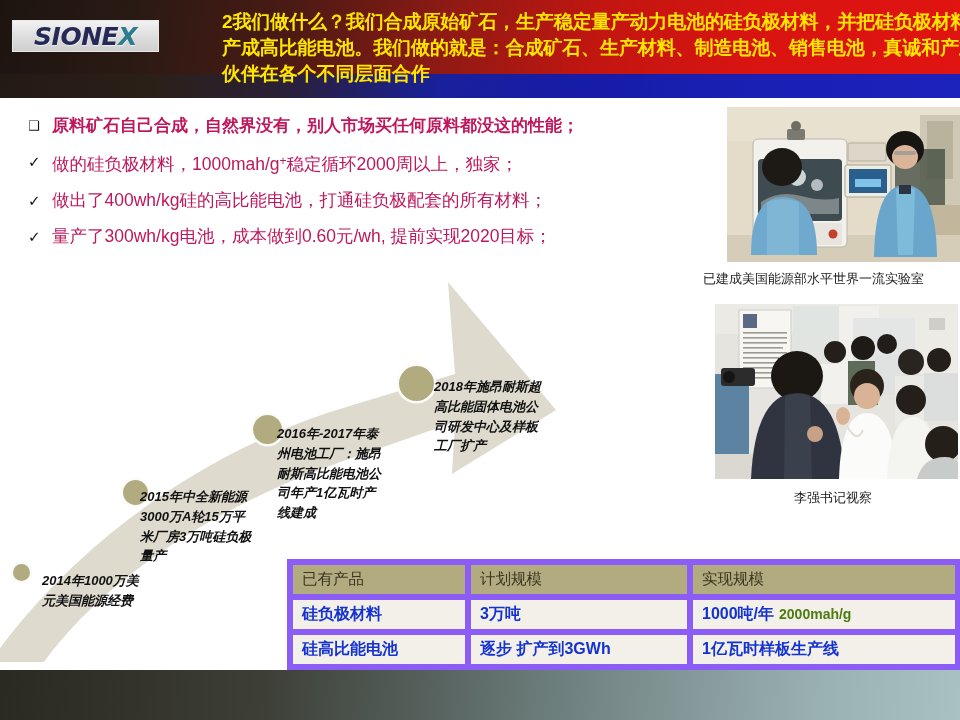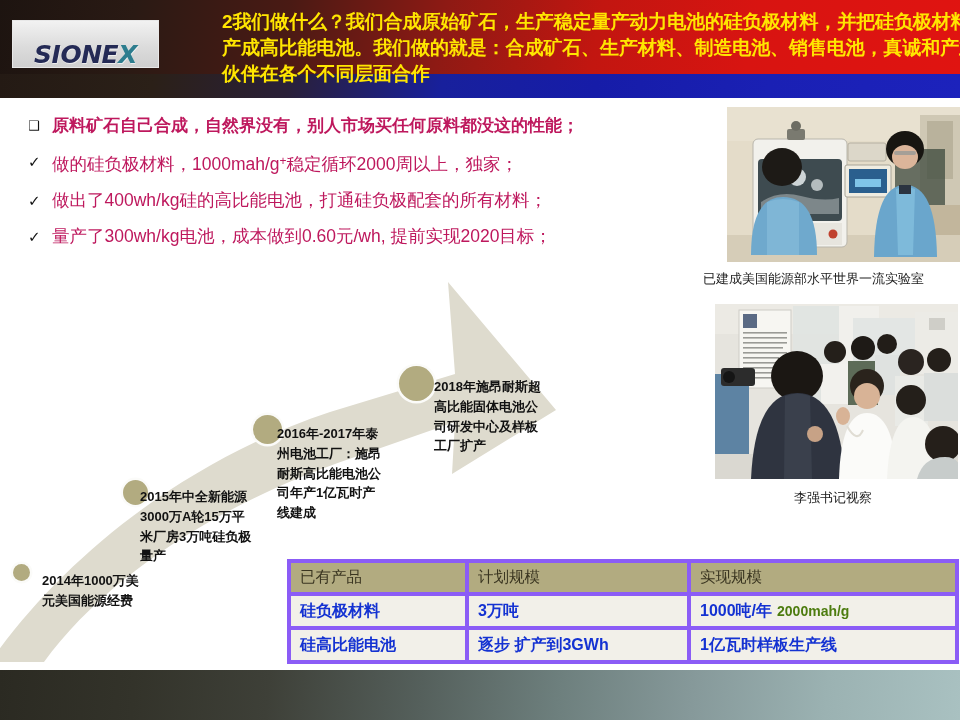--- a/index.html
+++ b/index.html
@@ -26,24 +26,24 @@
   }
   .header-band2 {
     position: absolute; left: 0; top: 74px;
     width: 960px; height: 24px;
     background: linear-gradient(100deg,
         #241a14 0%, #2b2018 16%, #2a2038 30%,
         #18209c 46%, #161ca8 62%, #1a20b4 80%, #1c22bc 100%);
   }
   .logo-box {
     position: absolute; left: 12px; top: 20px;
-    width: 147px; height: 48px;
+    width: 147px; height: 32px;
     background: linear-gradient(#f2f2f2, #dcdcdc 55%, #cfcfcf);
     border: 1px solid #e8e8e8;
-    display: flex; align-items: flex-end; justify-content: center;
+    display: flex; align-items: center; justify-content: center;
     overflow: hidden;
   }
   .logo-text {
     font-family: "DejaVu Sans", sans-serif;
     font-style: italic; font-weight: 700;
     font-size: 25px; letter-spacing: -0.5px;
     color: #242a55;
     text-shadow: 0.5px 0.5px 0 rgba(255,255,255,0.6);
     line-height: 1;
     white-space: nowrap;
@@ -99,20 +99,21 @@
     border-radius: 50%;
     background: #b2ab80;
     box-shadow: 0 0 0 2.5px #fbfbf9;
   }
   .tl-label {
     position: absolute;
     font-size: 13.5px;
     font-weight: 700;
     color: #111;
     line-height: 1.52;
+    font-style: italic;
   }
   .tl-label.small { font-size: 13px; }
 
   #node1 { left: 13px;  top: 564px; width: 17px; height: 17px; }
   #node2 { left: 123px; top: 480px; width: 25px; height: 25px; }
   #node3 { left: 253px; top: 415px; width: 29px; height: 29px; }
   #node4 { left: 399px; top: 366px; width: 35px; height: 35px; }
 
   #lab1 { left: 30px;  top: 571px; width: 100px; margin-left: 12px; }
   #lab2 { left: 140px; top: 487px; width: 112px; }
@@ -137,21 +138,21 @@
 
   
   .tbl {
     position: absolute; left: 287px; top: 559px;
     width: 668px;
     border-collapse: collapse;
     table-layout: fixed;
     background: #ffffff;
   }
   .tbl td {
-    border: 4px solid #8b5cf6;
+    border: 6px solid #8b5cf6;
     padding: 4px 9px;
     height: 34px;
     vertical-align: middle;
     background: #f2f0e9;
     font-size: 16px;
     font-weight: 700;
     color: #1432d2;
     white-space: nowrap;
   }
   .tbl tr.head td {

